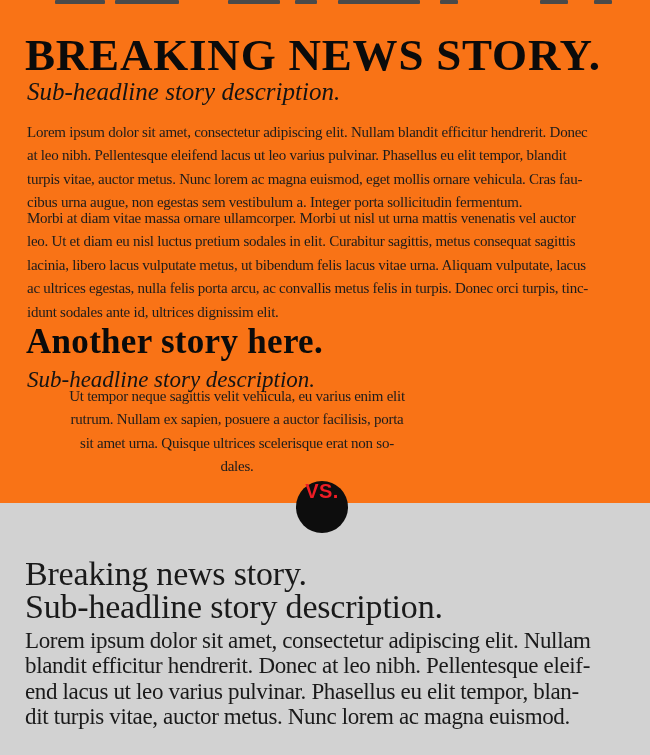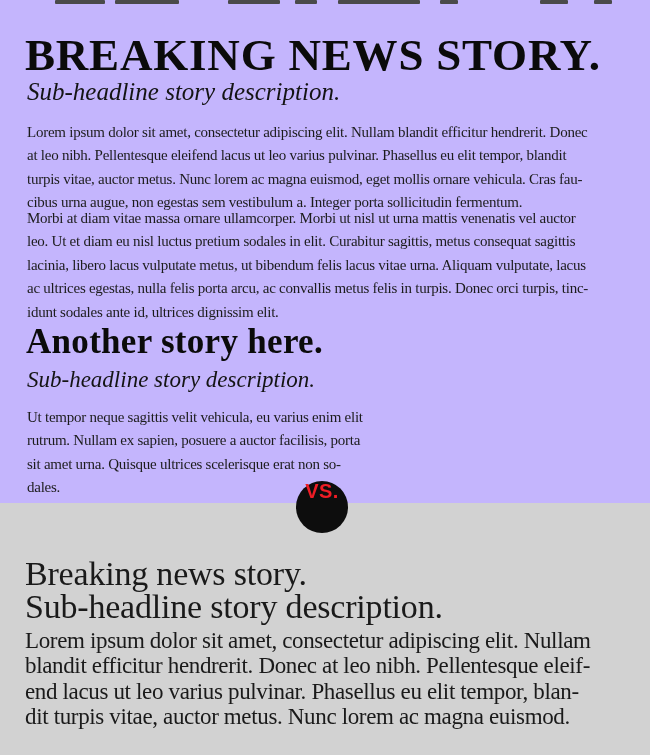--- a/index.html
+++ b/index.html
@@ -1,21 +1,21 @@
 <!DOCTYPE html>
 <html><head>
 <meta charset="utf-8">
 <style>
   html, body { margin: 0; padding: 0; background: #ffffff; }
   #stage {
     position: relative;
     width: 650px;
     height: 755px;
     overflow: hidden;
-    background: #c4b5fd;
+    background: #f97316;
     font-family: "Liberation Serif", "DejaVu Serif", serif;
     color: #111111;
   }
   .abs { position: absolute; }
 
   
   .top-frag { position: absolute; top: 0; height: 4px; background: #4a4a4a; border-radius: 1px; }
 
   .main-headline {
     left: 25px; top: 33px;
@@ -37,21 +37,21 @@
   .second-headline {
     left: 26px; top: 324px;
     font-size: 35px; line-height: 35px; font-weight: bold;
     letter-spacing: 0.3px; color: #0b0b0b; white-space: nowrap;
   }
   .sub-headline-2 {
     left: 27px; top: 368px;
     font-size: 23px; line-height: 23px; font-style: italic;
     color: #141414; white-space: nowrap;
   }
-  .para-3 { left: 27px; top: 406px; width: 420px; }
+  .para-3 { left: 27px; top: 385px; width: 420px; text-align: center; }
 
   .gray-section {
     left: 0; top: 503px; width: 650px; height: 252px;
     background: #d2d2d2;
   }
   .vs-badge {
     left: 296px; top: 481px; width: 52px; height: 52px;
     background: #0d0d0d; border-radius: 50%;
     display: flex; align-items: flex-start; justify-content: center;
     z-index: 5;

